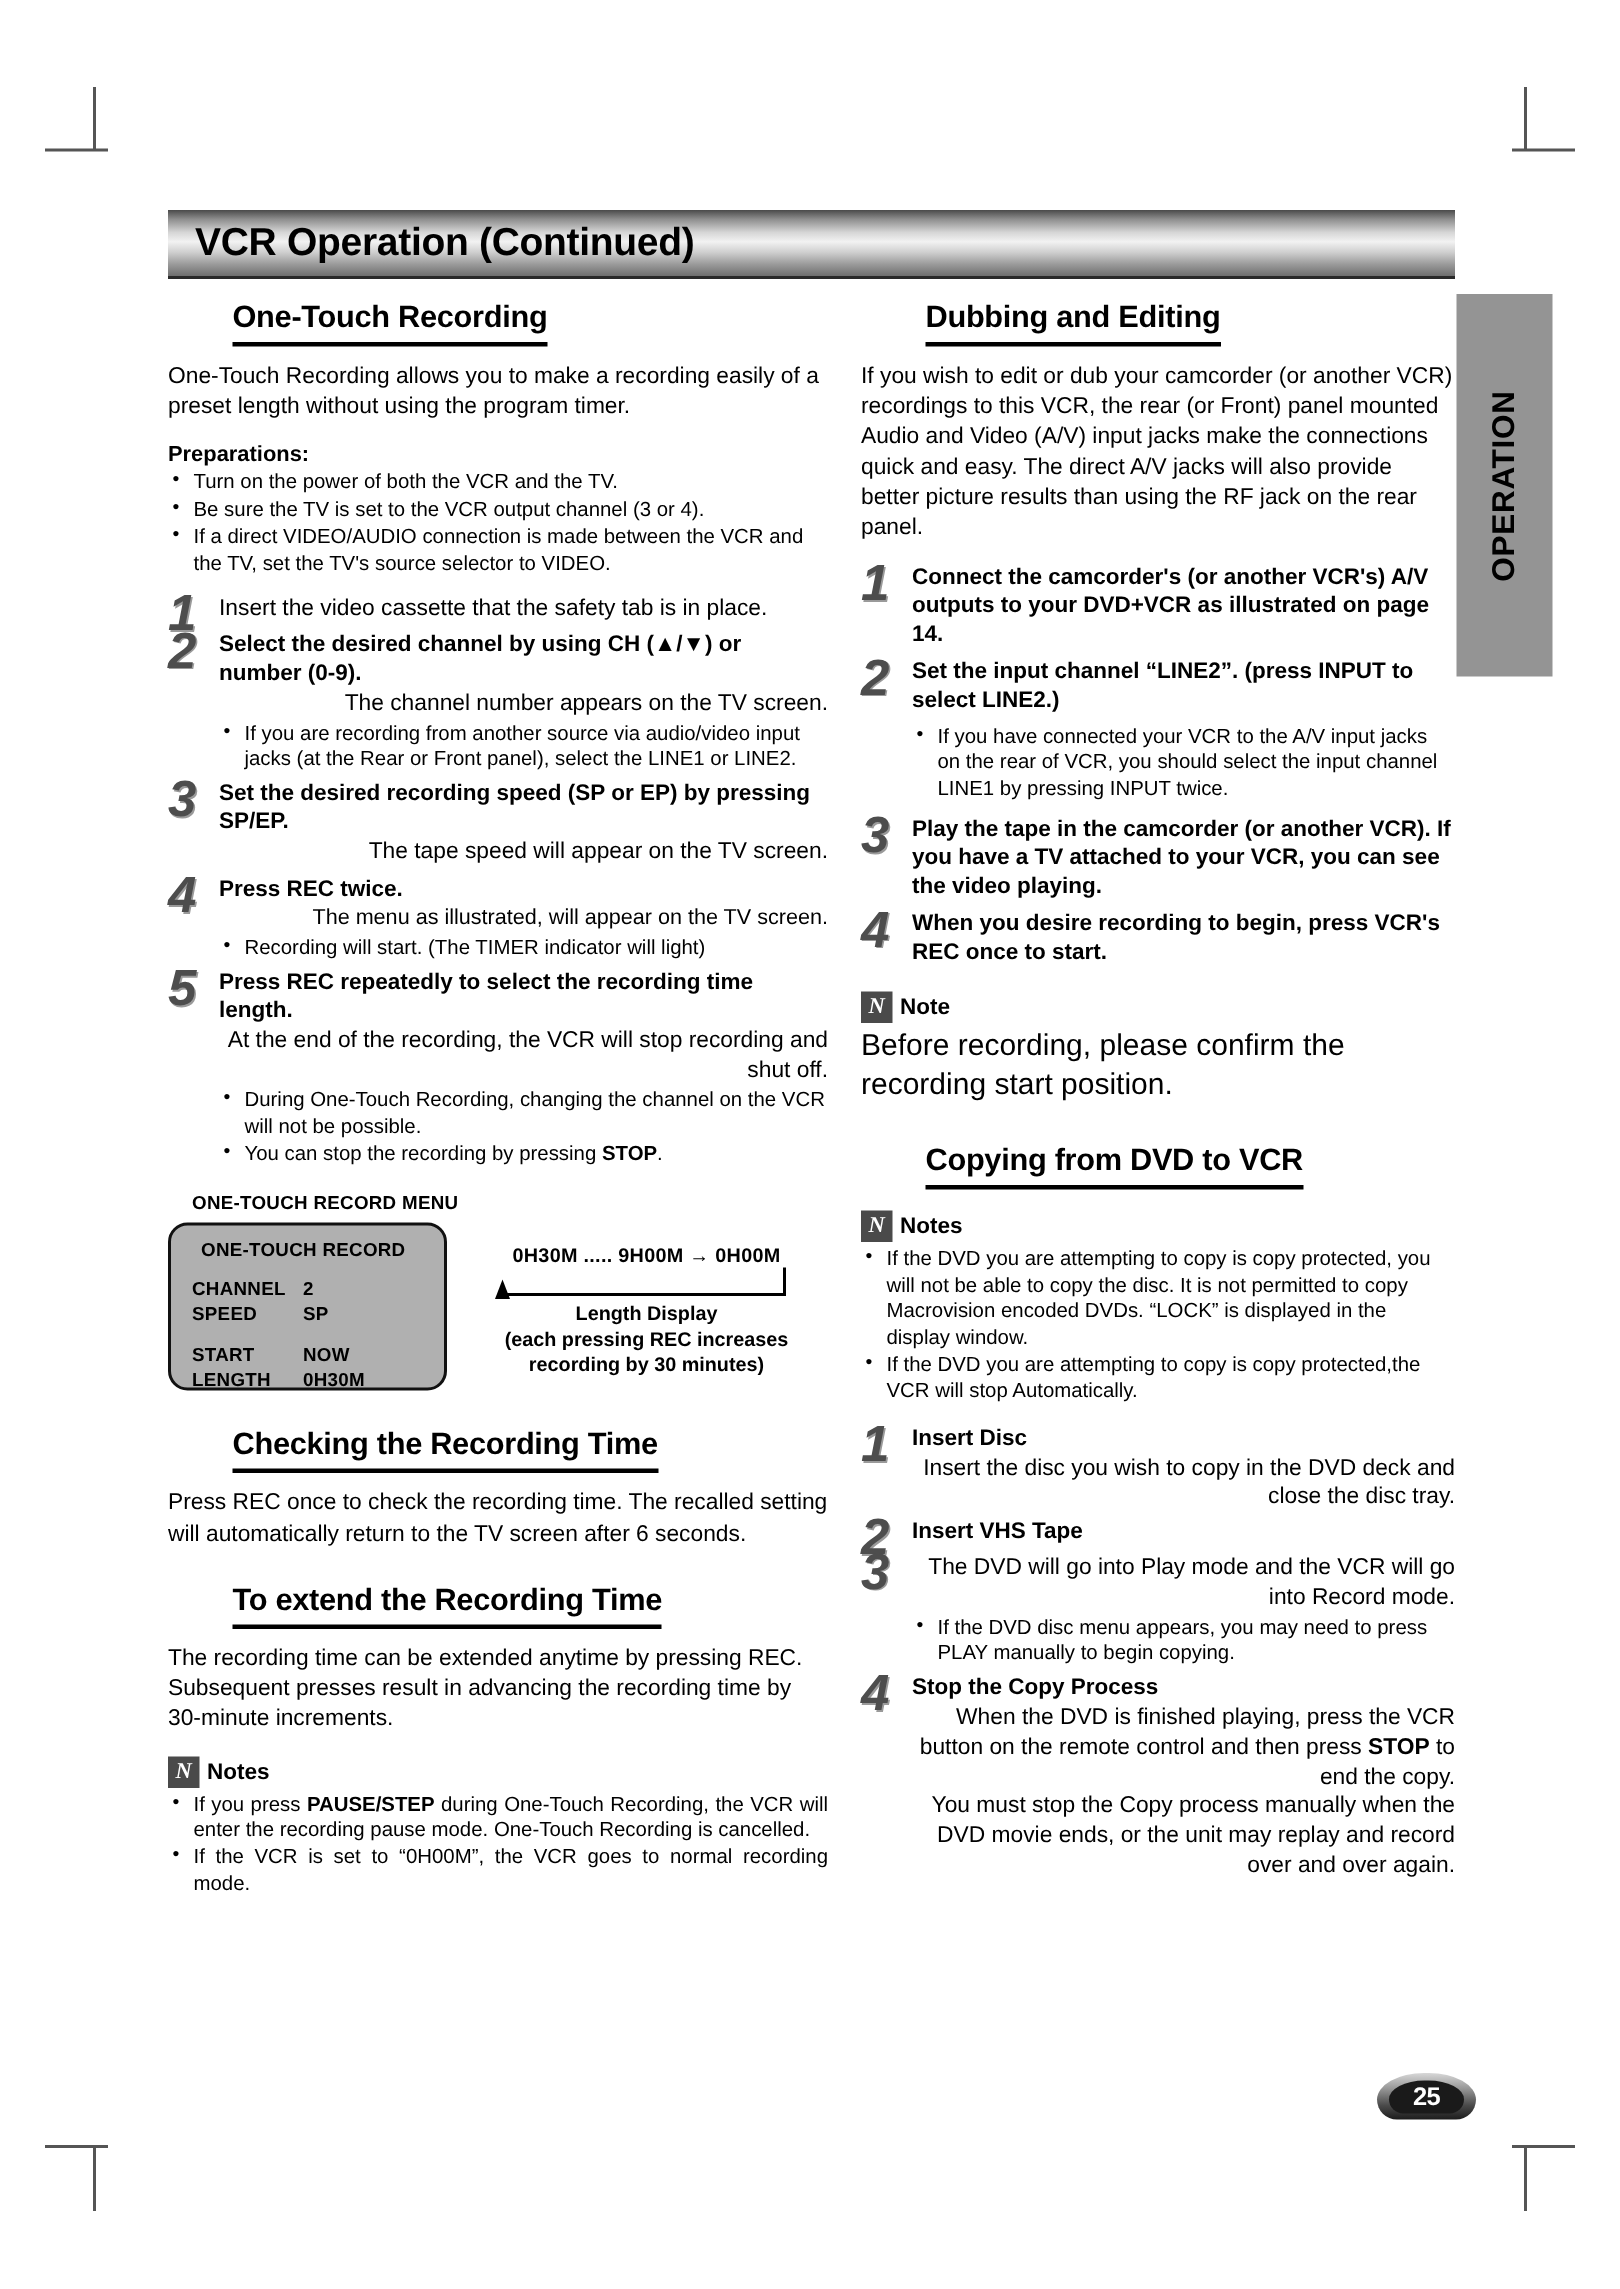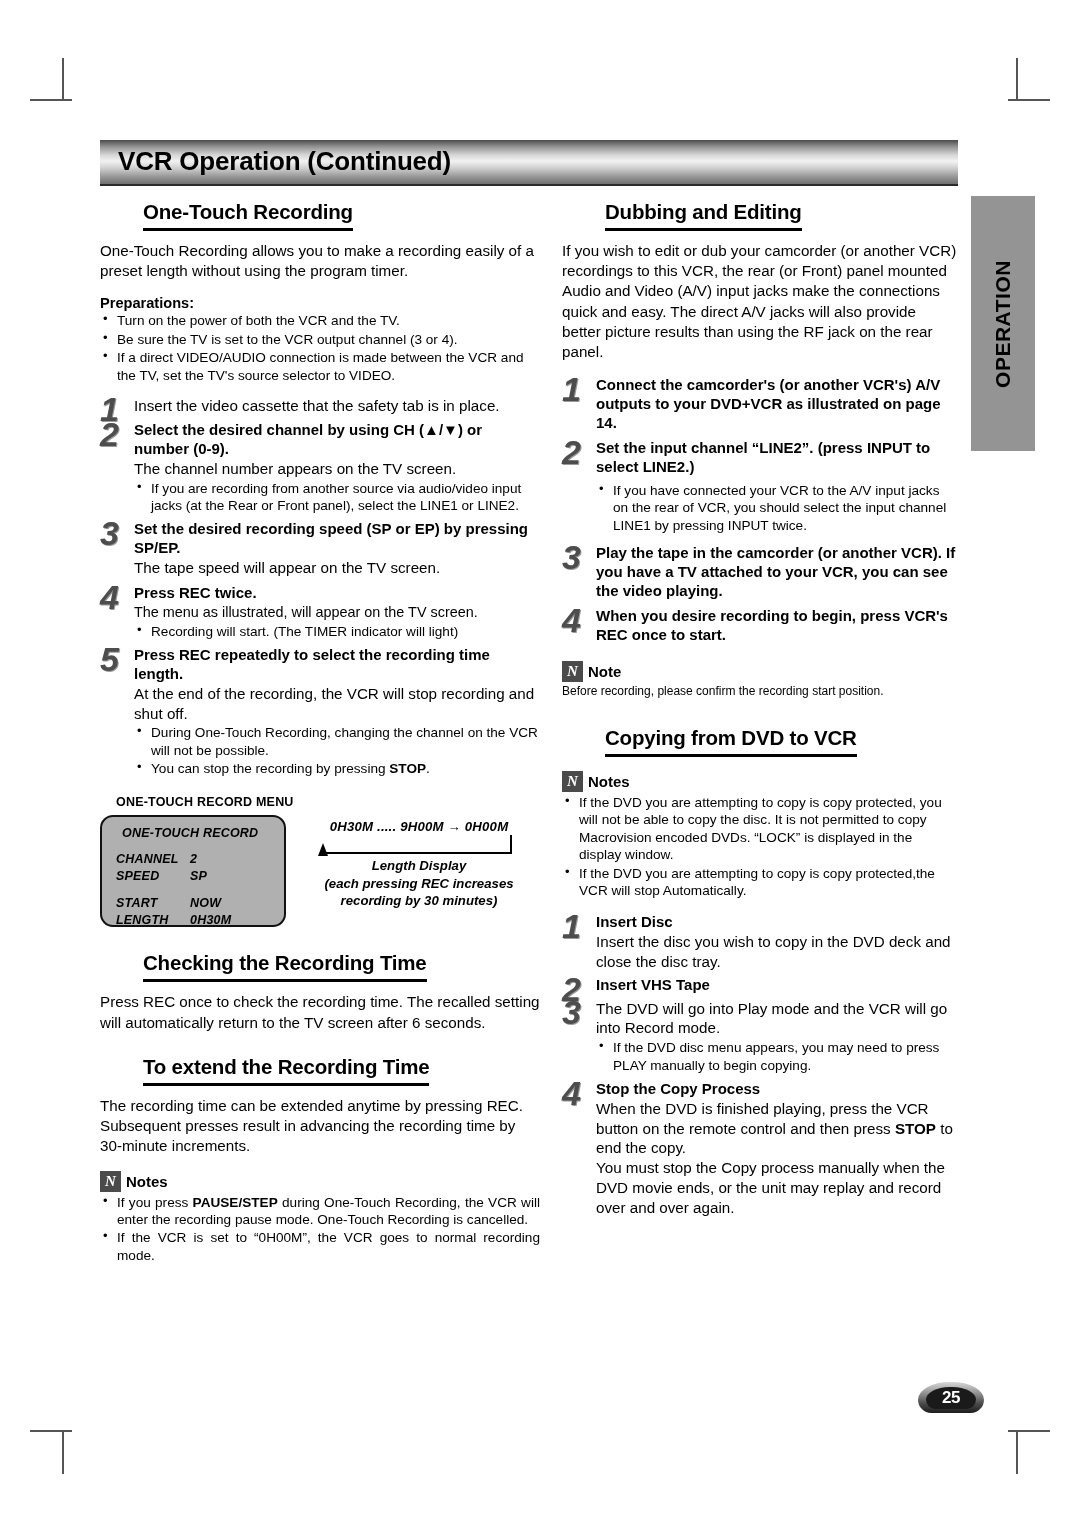--- a/index.html
+++ b/index.html
@@ -17,21 +17,21 @@
   }
 
   
   .crop { position: absolute; background: #555; }
   .crop.h { width: 42px; height: 2px; }
   .crop.v { width: 2px; height: 42px; }
 
   
   .page {
     position: absolute;
-    left: 100px;
+    left: 112px;
     top: 140px;
     width: 858px;
   }
 
   
   .banner {
     position: relative;
     height: 44px;
     background: linear-gradient(to bottom,
       #4a4a4a 0%,
@@ -134,20 +134,21 @@
     font-size: 15px;
     font-weight: bold;
     line-height: 1.26;
     margin: 0;
   }
   .step-title.plain { font-weight: normal; font-size: 15.2px; }
   .step-body {
     font-size: 15.2px;
     line-height: 1.3;
     margin: 0;
+    text-align: right;
   }
 
   
   .note-head {
     display: flex;
     align-items: center;
     gap: 5px;
     margin-top: 14px;
     margin-bottom: 2px;
   }
@@ -162,33 +163,33 @@
     font-size: 15px;
     line-height: 21px;
     text-align: center;
     flex: none;
   }
   .note-label {
     font-size: 15px;
     font-weight: bold;
   }
   .note-text {
-    font-size: 12px;
+    font-size: 20px;
     line-height: 1.3;
     margin: 2px 0 0 0;
   }
 
   
   .figure-title {
     font-size: 12.5px;
     font-weight: bold;
     margin: 18px 0 6px 16px;
     letter-spacing: 0.2px;
   }
-  .figure-row { display: flex; align-items: flex-start; font-style: italic; }
+  .figure-row { display: flex; align-items: center; }
   .osd-box {
     width: 186px;
     height: 112px;
     background: #b0b0b0;
     border: 2px solid #111;
     border-radius: 13px;
     box-sizing: border-box;
     padding: 9px 0 0 14px;
     font-size: 12.5px;
     font-weight: bold;

